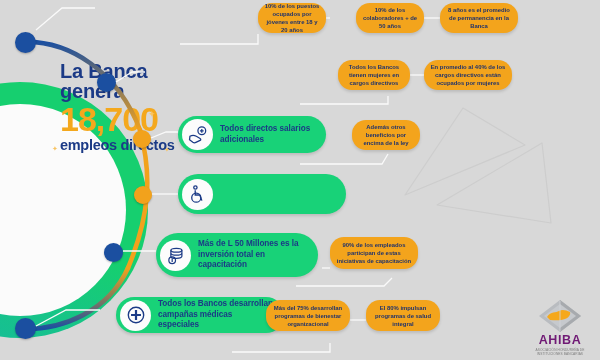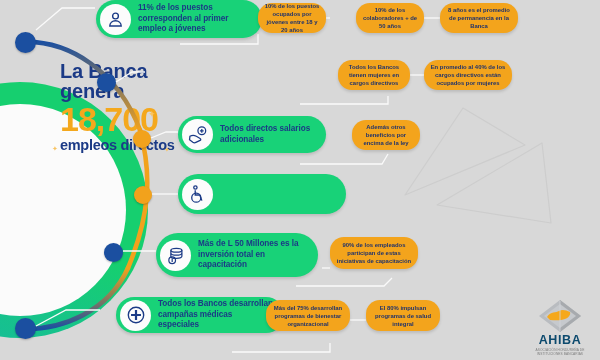--- a/index.html
+++ b/index.html
@@ -46,21 +46,21 @@
     padding:0 10px 0 7px;letter-spacing:-0.05px;}
 
   
   .opill{position:absolute;background:#f3a41c;border-radius:14px;
     box-shadow:0 2px 3px rgba(0,0,0,.13);display:flex;align-items:center;justify-content:center;
     text-align:center;}
   .opill .otxt{color:#20336b;font-weight:bold;font-size:5.9px;line-height:8px;padding:0 6px;}
 
   
   .logo{position:absolute;right:9px;bottom:4px;width:62px;text-align:center;}
-  .logo .word{color:#0c4a6e;font-weight:bold;font-size:12.5px;letter-spacing:0.6px;margin-top:0px;}
+  .logo .word{color:#701a75;font-weight:bold;font-size:12.5px;letter-spacing:0.6px;margin-top:0px;}
   .logo .sub{color:#7d7d7d;font-size:3.2px;letter-spacing:0.1px;margin-top:1px;}
 </style>
 </head>
 <body>
 
 <div class="stage">
 
   <div class="bg-tri" style="left:440px;top:105px;width:0;height:0;border:none;">
     <svg width="200" height="200" viewBox="0 0 200 200" style="position:absolute;left:-45px;top:0;">
       <path d="M68 3 L130 40 L10 90 Z" fill="none" stroke="#cdcdcd" stroke-width="1.2" stroke-linejoin="round"></path>
@@ -122,29 +122,20 @@
 
     <path d="M388 154 L382 164 L300 164" stroke="#fafafa" stroke-width="1.3" fill="none"></path>
 
     <path d="M392 278 L384 286 L296 286" stroke="#fafafa" stroke-width="1.3" fill="none"></path>
     <path d="M322 268 L330 268" stroke="#fafafa" stroke-width="1.3" fill="none"></path>
 
     <path d="M330 343 L330 352 L232 352" stroke="#fafafa" stroke-width="1.3" fill="none"></path>
     <path d="M350 320 L366 320" stroke="#fafafa" stroke-width="1.3" fill="none"></path>
   </svg>
 
-  <div class="pill" style="left:96px;top:0px;width:166px;height:38px;">
-    <div class="ico">
-      <svg width="21" height="21" viewBox="0 0 24 24" fill="none" stroke="#1b3a86" stroke-width="1.6">
-        <circle cx="12" cy="8" r="3.3"></circle>
-        <path d="M5.5 19.5c0-3.6 2.9-6 6.5-6s6.5 2.4 6.5 6z"></path>
-      </svg>
-    </div>
-    <div class="txt">11% de los puestos corresponden al primer empleo a jóvenes</div>
-  </div>
   <div class="opill" style="left:258px;top:3px;width:68px;height:30px;">
     <div class="otxt">10% de los puestos ocupados por jóvenes entre 18 y 20 años</div>
   </div>
   <div class="opill" style="left:356px;top:3px;width:68px;height:30px;">
     <div class="otxt">10% de los colaboradores + de 50 años</div>
   </div>
   <div class="opill" style="left:440px;top:3px;width:78px;height:30px;">
     <div class="otxt">8 años es el promedio de permanencia en la Banca</div>
   </div>
 

